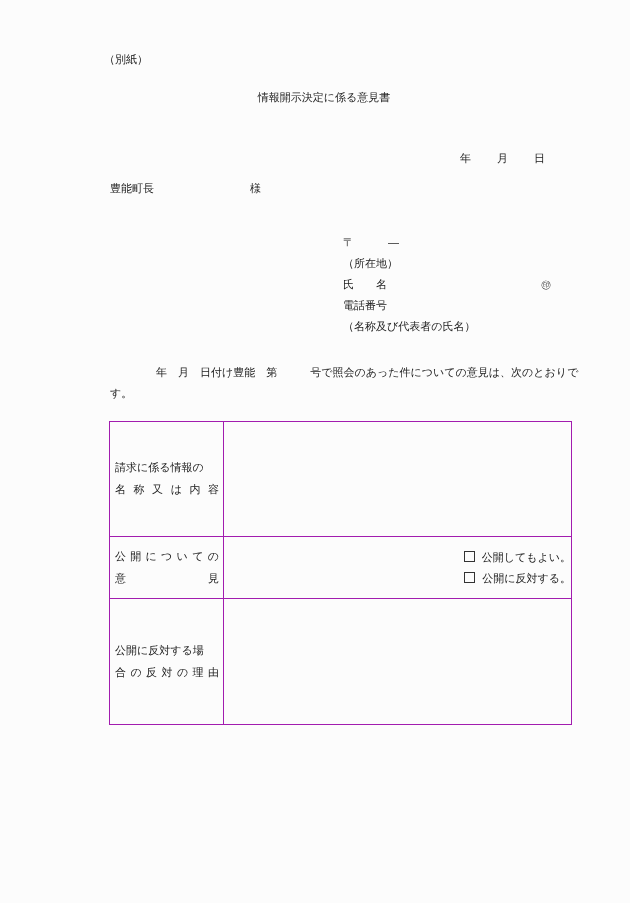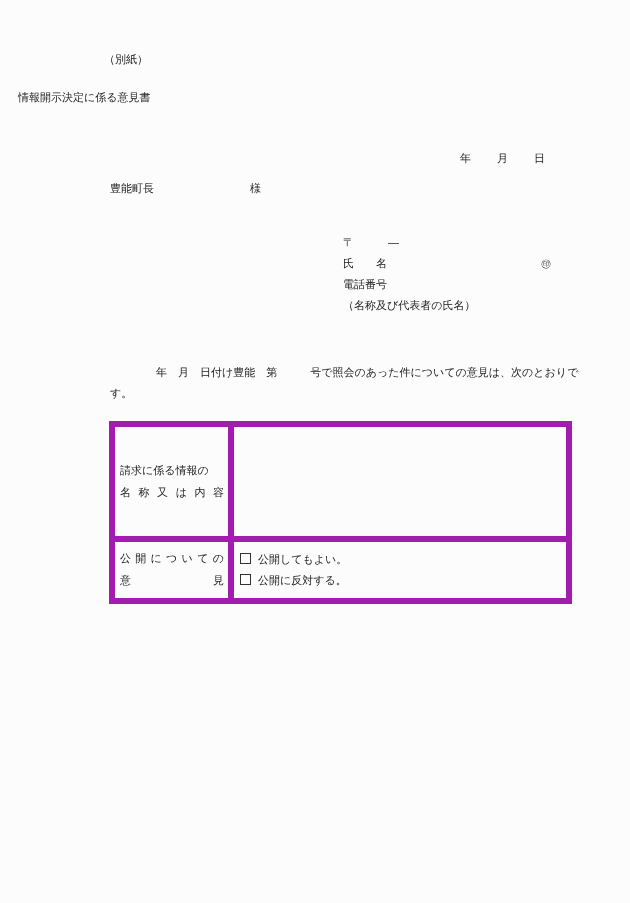--- a/index.html
+++ b/index.html
@@ -3,38 +3,38 @@
 <meta charset="utf-8">
 <style>
   html, body { margin: 0; padding: 0; }
   body {
     width: 630px; height: 903px; background: #fcfcfc; position: relative;
     font-family: "DejaVu Serif", "Liberation Serif", serif; color: #222; font-size: 11px;
     overflow: hidden;
   }
   .abs { position: absolute; white-space: nowrap; line-height: 14px; }
   .attach { left: 104px; top: 53px; }
-  .title { left: 0; width: 630px; top: 91px; padding-left: 18px; box-sizing: border-box; }
+  .title { left: 0; width: 630px; text-align: center; top: 91px; padding-left: 18px; box-sizing: border-box; }
   .date { left: 460px; top: 152px; }
   .date span { display: inline-block; }
   .addressee { left: 110px; top: 182px; }
   .addressee .sama { position: absolute; left: 140px; top: 0; }
   .sender { left: 343px; top: 236px; }
   .sender .line { height: 21px; position: relative; }
   .seal { position: absolute; left: 198px; top: 0; font-size: 10px; }
   .intro { left: 110px; top: 362px; width: 470px; white-space: normal; line-height: 21px; }
   .intro .indent { padding-left: 46px; }
   table.form {
     position: absolute; left: 109px; top: 421px; width: 463px;
     border-collapse: collapse; table-layout: fixed;
   }
-  table.form td { border: 6px solid #a21caf; vertical-align: middle; padding: 0; }
+  table.form td { border: 1px solid #a21caf; vertical-align: middle; padding: 0; }
   table.form td.label { width: 104px; padding: 0 4px 0 5px; line-height: 22px; }
   .spread { display: flex; justify-content: space-between; }
-  .check-line { padding-left: 6px; line-height: 21px; }
+  .check-line { padding-left: 6px; line-height: 21px; text-align: right; }
   .box { display: inline-block; width: 9px; height: 9px; border: 1px solid #333; margin-right: 7px; vertical-align: -1px; }
 </style>
 </head>
 <body>
 
 <div class="abs attach">（別紙）</div>
 <div class="abs title">情報開示決定に係る意見書</div>
 
 <div class="abs date">
   <span>年</span><span style="display:inline-block;width:26px"></span><span>月</span><span style="display:inline-block;width:26px"></span><span>日</span>
@@ -42,20 +42,21 @@
 
 <div class="abs addressee">
   <span>豊能町長</span>
   <span class="sama">様</span>
 </div>
 
 <div class="abs sender">
   <div class="line">
     <span>〒</span><span style="display:inline-block;width:34px"></span><span>―</span>
   </div>
+  <div class="line">（所在地）</div>
   <div class="line">
     <span>氏</span><span style="display:inline-block;width:22px"></span><span>名</span>
     <span class="seal">㊞</span>
   </div>
   <div class="line">電話番号</div>
   <div class="line">（名称及び代表者の氏名）</div>
 </div>
 
 <div class="abs intro">
   <span class="indent">年　月　日付け豊能　第　　　号で照会のあった件についての意見は、次のとおりです。</span>
@@ -95,14 +96,29 @@
     </td>
     <td>
       <div class="check-line">
         <span class="box"></span><span>公開してもよい。</span>
       </div>
       <div class="check-line">
         <span class="box"></span><span>公開に反対する。</span>
       </div>
     </td>
   </tr>
+  <tr style="height:126px">
+    <td class="label">
+      <div>公開に反対する場</div>
+      <div class="spread">
+        <span>合</span>
+        <span>の</span>
+        <span>反</span>
+        <span>対</span>
+        <span>の</span>
+        <span>理</span>
+        <span>由</span>
+      </div>
+    </td>
+    <td></td>
+  </tr>
 </tbody>
   </table>
 
 </body></html>

